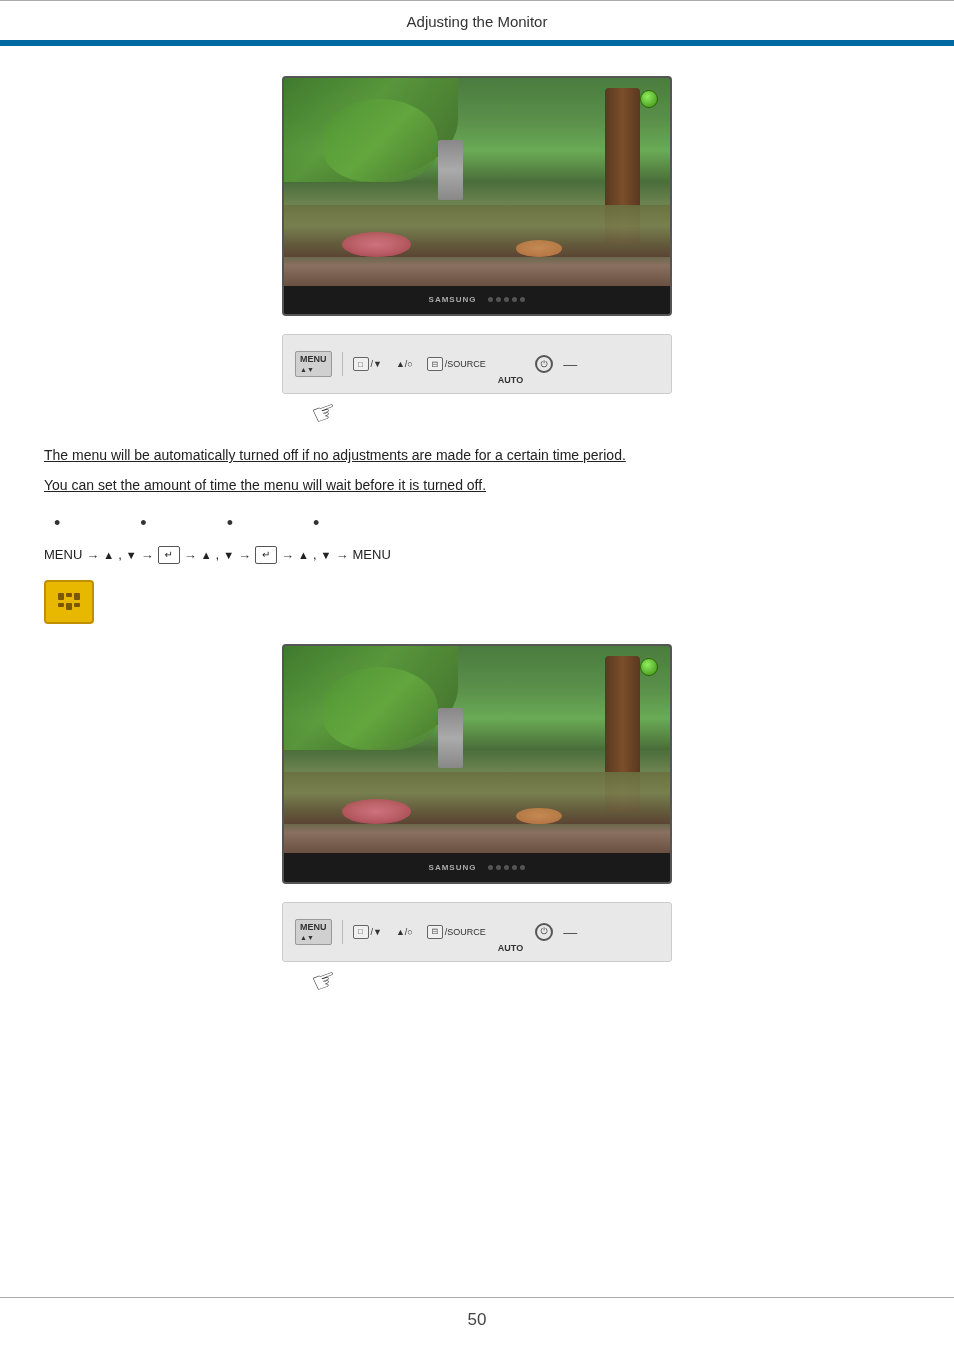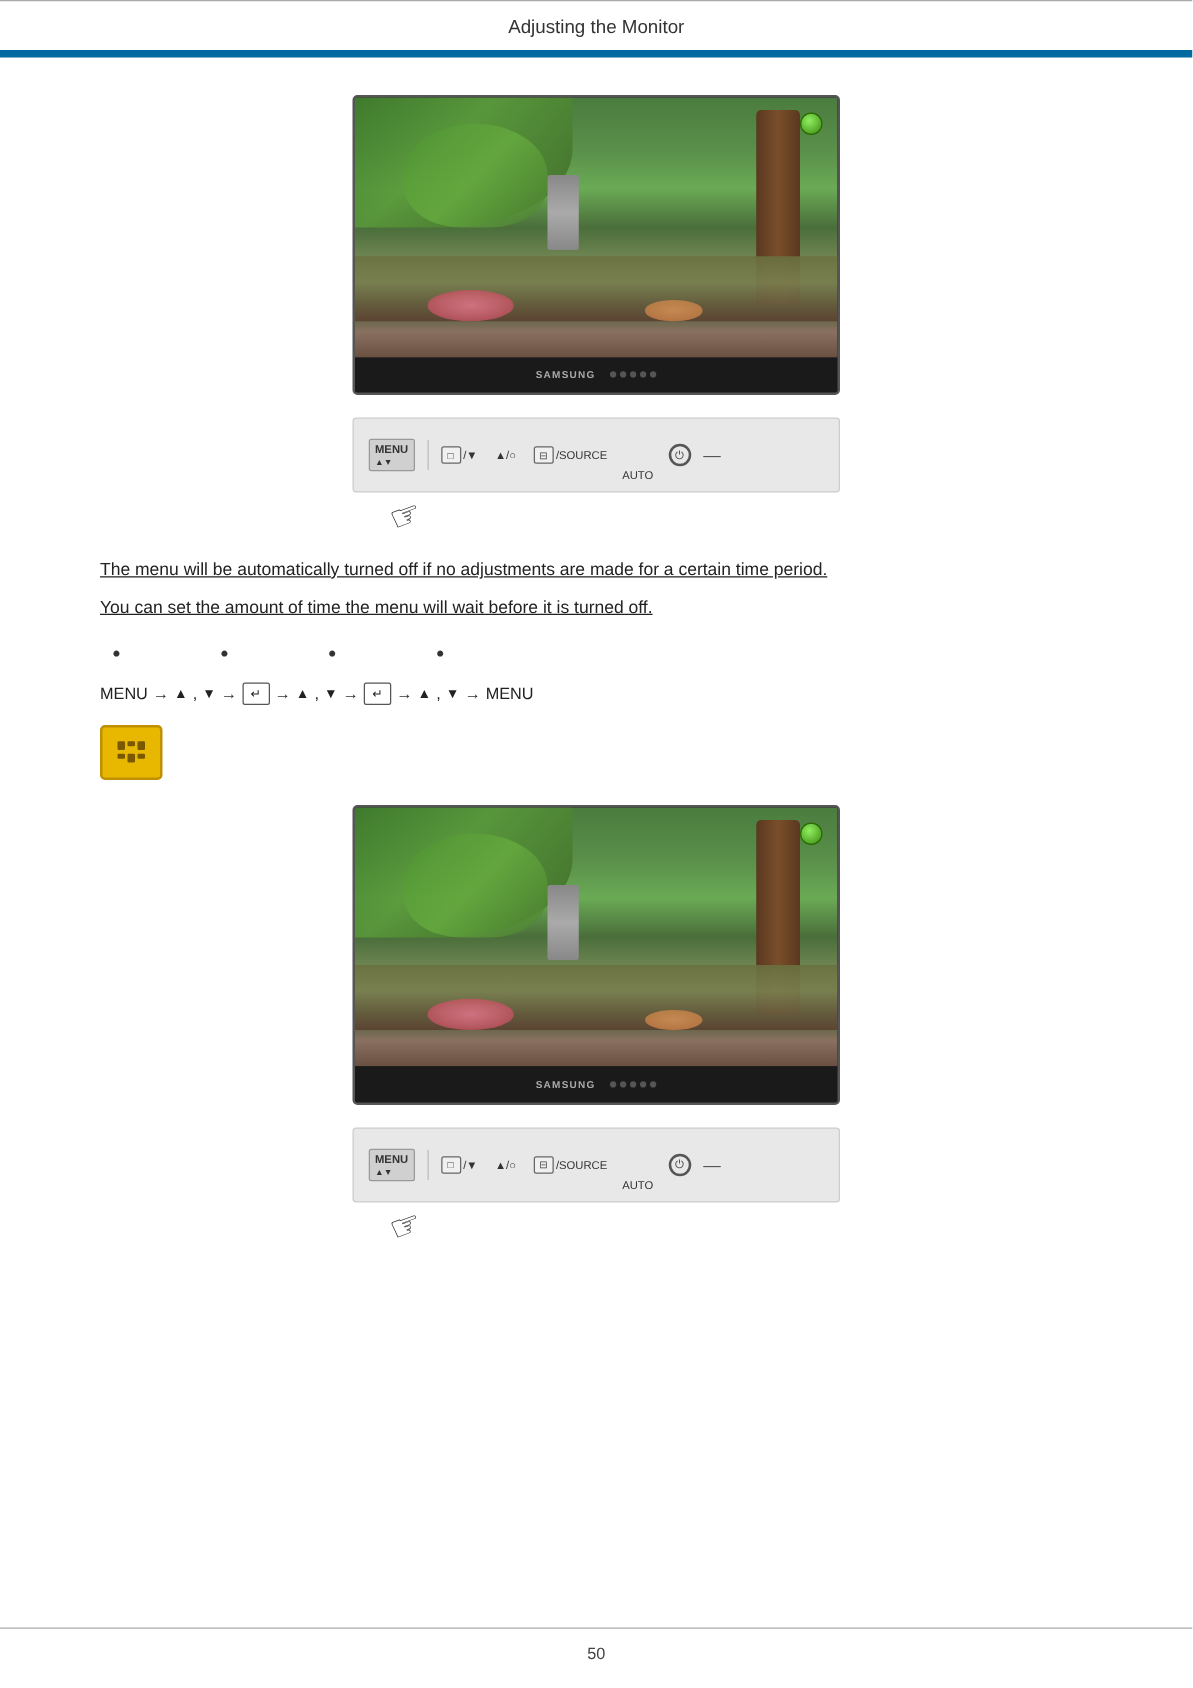--- a/index.html
+++ b/index.html
@@ -20,21 +20,21 @@
       padding: 12px 0 10px;
       margin-bottom: 30px;
     }
 
     .page-header-title {
       font-size: 15px;
       color: #333;
     }
 
     .content-area {
-      padding: 0 80px;
+      padding: 0 44px;
     }
 
     .monitor-image-wrapper {
       display: flex;
       justify-content: center;
       margin-bottom: 18px;
     }
 
     .monitor-img {
       width: 390px;
@@ -185,21 +185,21 @@
       display: flex;
       align-items: center;
       justify-content: center;
       font-size: 8px;
       color: #444;
       background: #f0f0f0;
     }
 
     .ctrl-auto {
       font-size: 9px;
-      font-weight: normal;
+      font-weight: bold;
       color: #333;
       margin-left: 4px;
       margin-top: 32px;
     }
 
     .ctrl-power {
       width: 18px;
       height: 18px;
       border: 2px solid #555;
       border-radius: 50%;
@@ -322,21 +322,21 @@
     }
 
     
     .page-footer {
       position: absolute;
       bottom: 20px;
       width: 100%;
       text-align: center;
       border-top: 1px solid #aaa;
       padding-top: 12px;
-      font-size: 13px;
+      font-size: 17px;
       color: #444;
     }
   </style>
 </head>
 <body>
 
 <div class="page-header">
   <span class="page-header-title">Adjusting the Monitor</span>
 </div>
 

